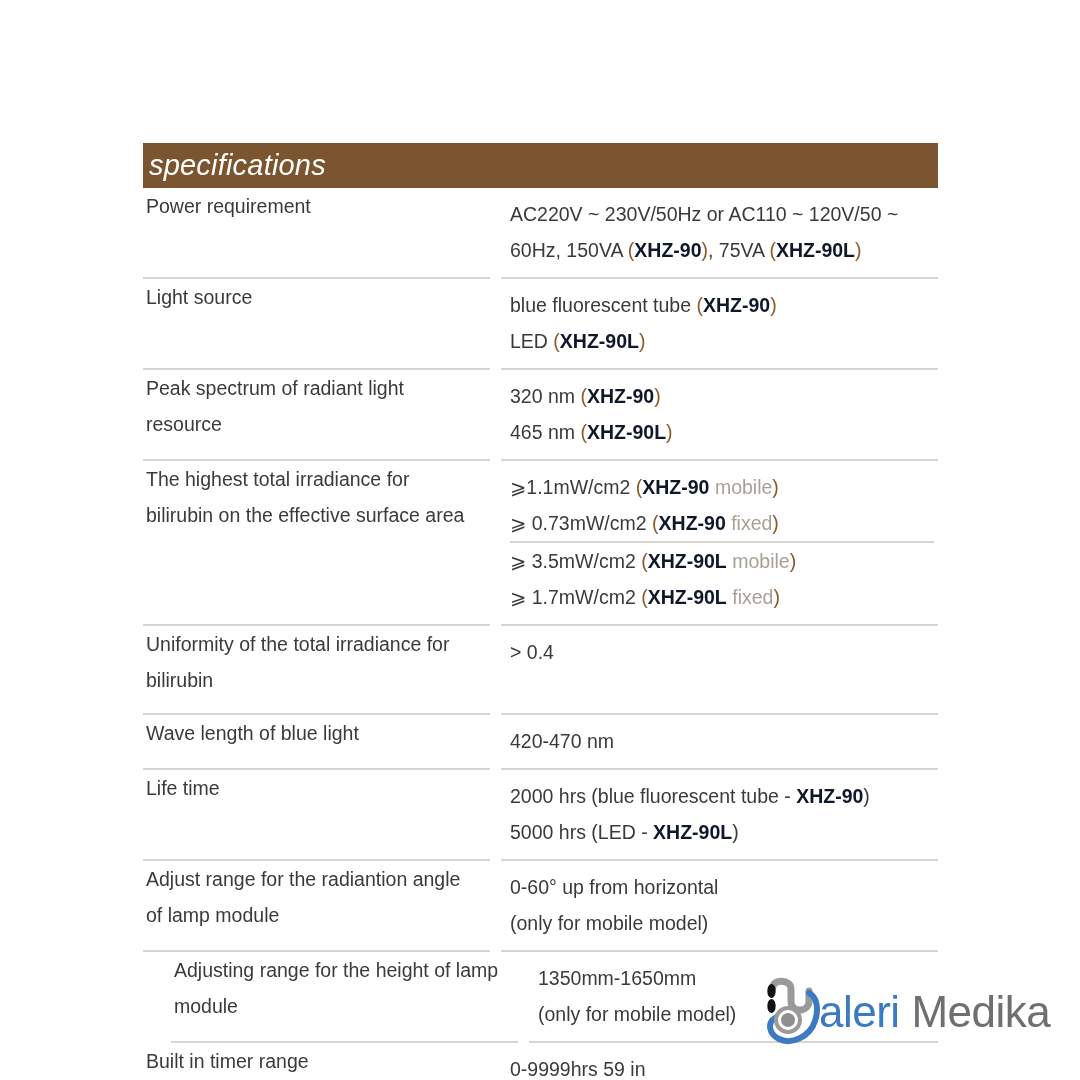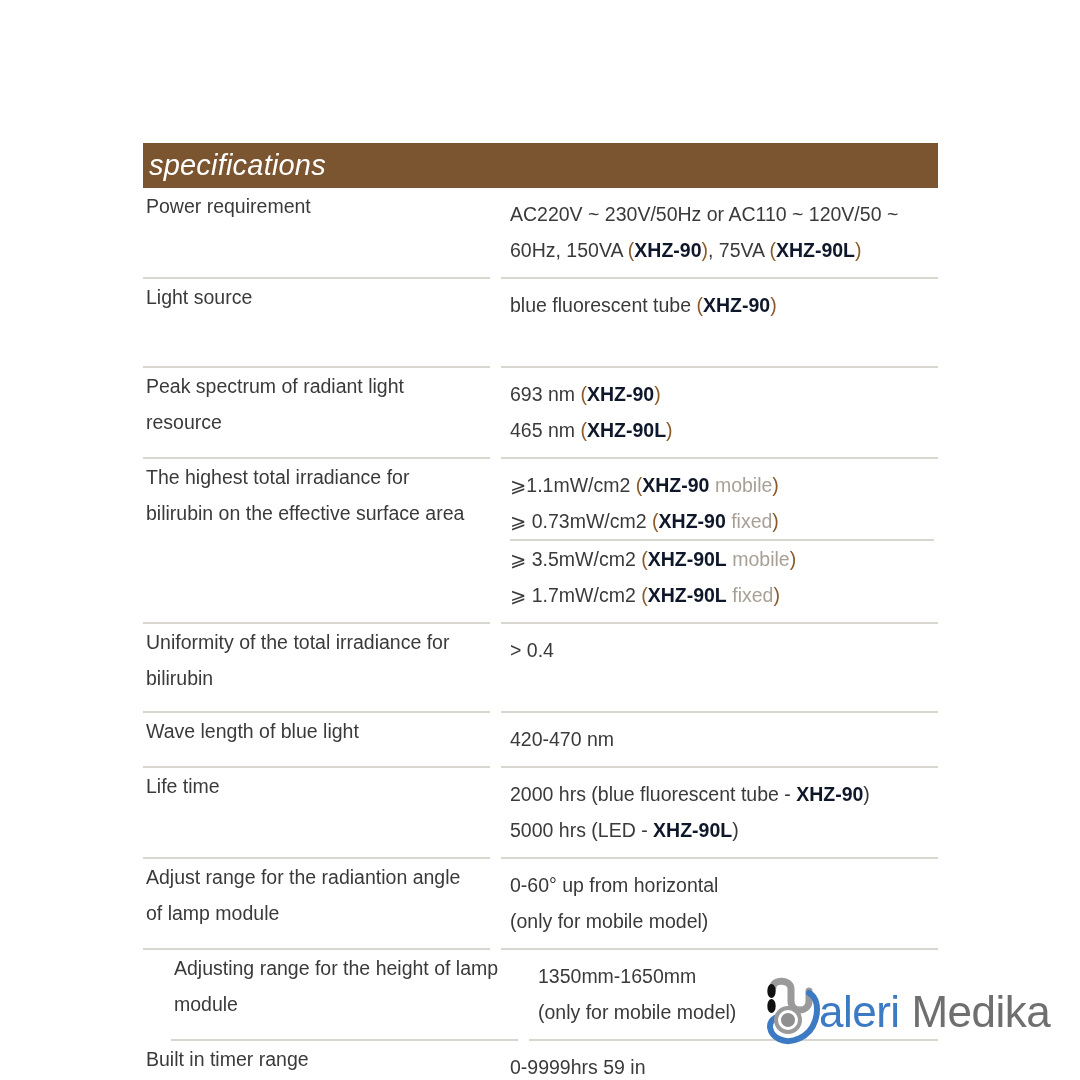--- a/index.html
+++ b/index.html
@@ -157,29 +157,30 @@
             <div class="txt"><span>60Hz, 150VA </span><span class="paren">(</span><span class="model">XHZ-90</span><span class="paren">)</span><span>, 75VA </span><span class="paren">(</span><span class="model">XHZ-90L</span><span class="paren">)</span></div>
           </div>
         </div>
         <div class="spec-row">
           <div class="cell-label" style="min-height: 89px;">
             <div class="txt wrap">Light source</div>
           </div>
           <div class="cell-gap"></div>
           <div class="cell-value" style="min-height: 89px;">
             <div class="txt"><span>blue fluorescent tube </span><span class="paren">(</span><span class="model">XHZ-90</span><span class="paren">)</span></div>
+            <div class="txt"><span>LED </span><span class="paren">(</span><span class="model">XHZ-90L</span><span class="paren">)</span></div>
           </div>
         </div>
         <div class="spec-row">
           <div class="cell-label" style="min-height: 89px;">
             <div class="txt wrap">Peak spectrum of radiant light resource</div>
           </div>
           <div class="cell-gap"></div>
           <div class="cell-value" style="min-height: 89px;">
-            <div class="txt"><span>693 nm </span><span class="paren">(</span><span class="model">XHZ-90</span><span class="paren">)</span></div>
+            <div class="txt"><span>320 nm </span><span class="paren">(</span><span class="model">XHZ-90</span><span class="paren">)</span></div>
             <div class="txt"><span>465 nm </span><span class="paren">(</span><span class="model">XHZ-90L</span><span class="paren">)</span></div>
           </div>
         </div>
         <div class="spec-row">
           <div class="cell-label" style="min-height: 161px;">
             <div class="txt wrap">The highest total irradiance for bilirubin on the effective surface area</div>
           </div>
           <div class="cell-gap"></div>
           <div class="cell-value" style="min-height: 161px;">
             <div class="txt"><span>⩾1.1mW/cm2 </span><span class="paren">(</span><span class="model">XHZ-90</span><span class="muted"> mobile</span><span class="paren">)</span></div>

